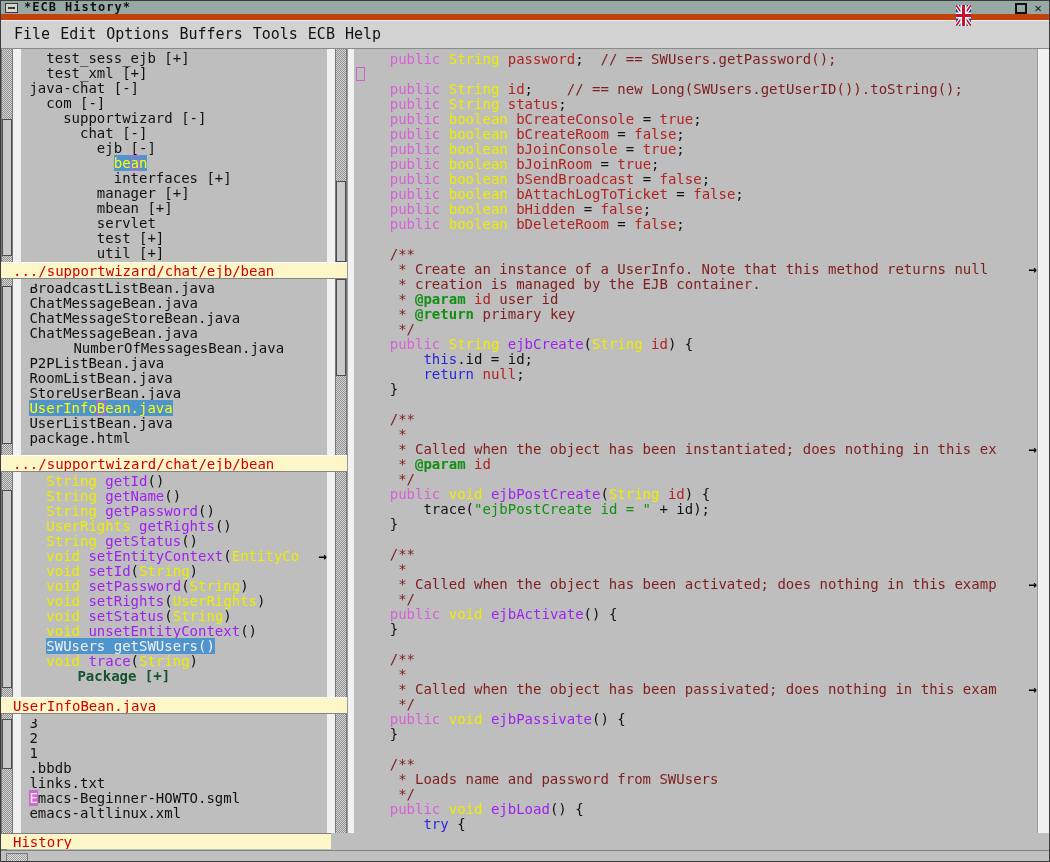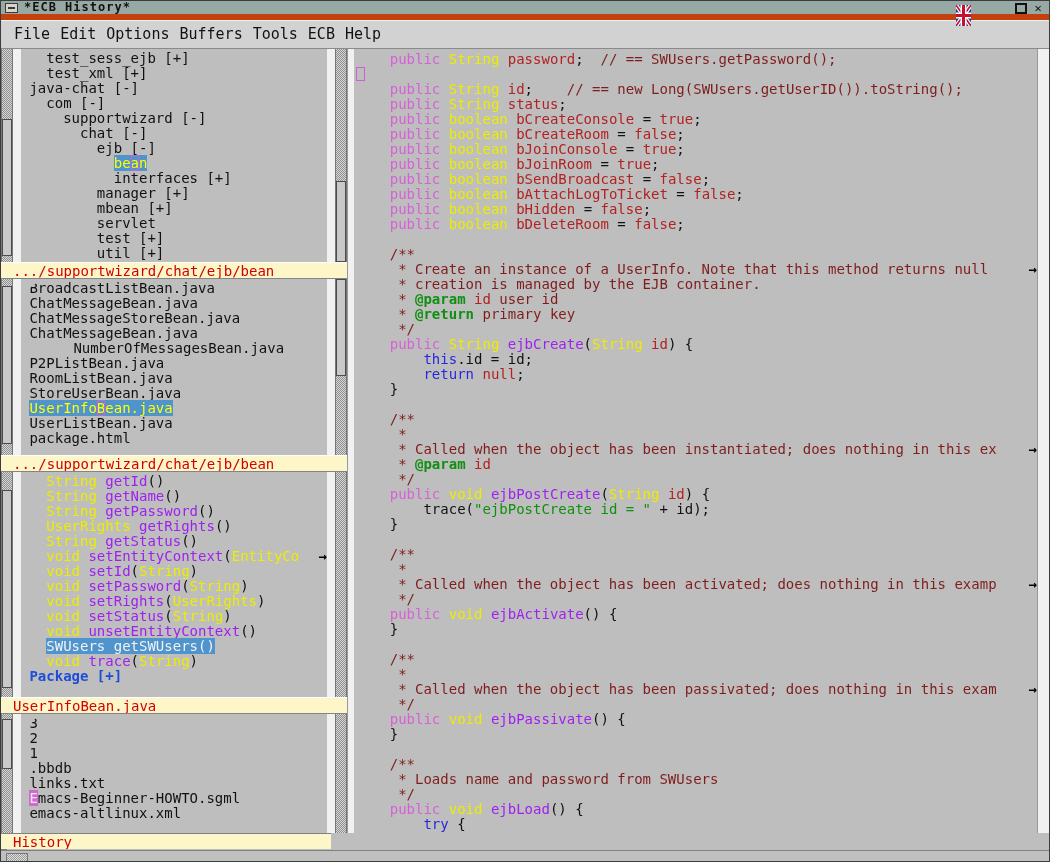--- a/index.html
+++ b/index.html
@@ -49,21 +49,21 @@
   .t-kw{color:#d661d6;}
   .t-ty{color:#eded00;}
   .t-vr{color:#b22222;}
   .t-cm{color:#7f1d1d;}
   .t-dc{color:#0f9010;font-weight:bold;}
   .t-st{color:#0f9010;}
   .t-kb{color:#2727de;}
   .t-fn{color:#a020f0;}
   .t-pl{color:#111;}
   .t-wh{color:#f2f2f2;}
-  .t-bb{color:#1d4ed8;font-weight:bold;}
+  .t-bb{color:#14532d;font-weight:bold;margin-left:48px;}
   
   .mlrow{display:flex;height:18px;flex-direction:column;}
   .ml{background:#fcf6c9;color:#d40000;font-size:14px;line-height:17px;white-space:pre;overflow:hidden;border-top:1px solid #808080;}
   .ml-left{width:330px;padding-left:12px;}
   .mlgap{width:6px;background:#f1f1f1;border-top:1px solid #808080;}
   .ml-right{flex:1;padding-left:4px;}
   .ml b{font-weight:bold;}
   
   .echo{height:16px;background:#c0c0c0;position:relative;}
   .echobox{position:absolute;left:5px;top:2px;width:22px;height:11px;border:1px solid #777;

